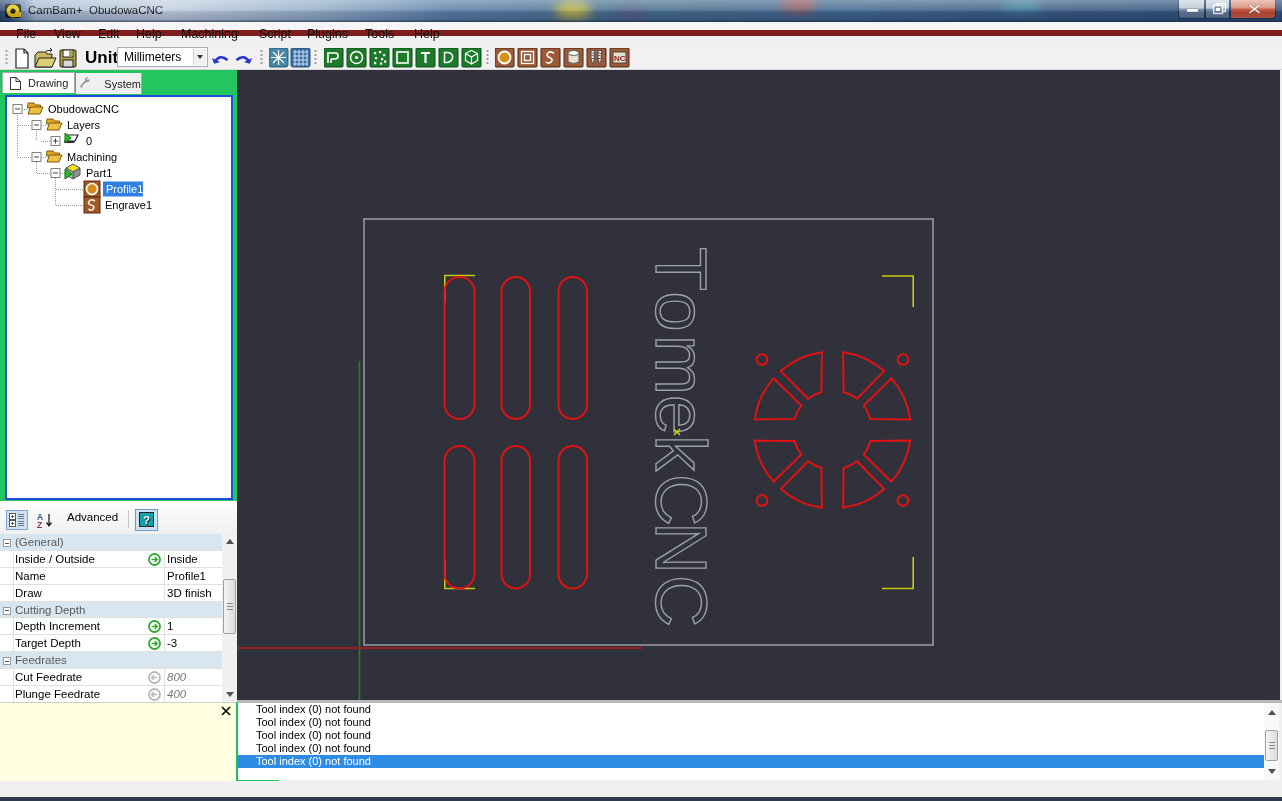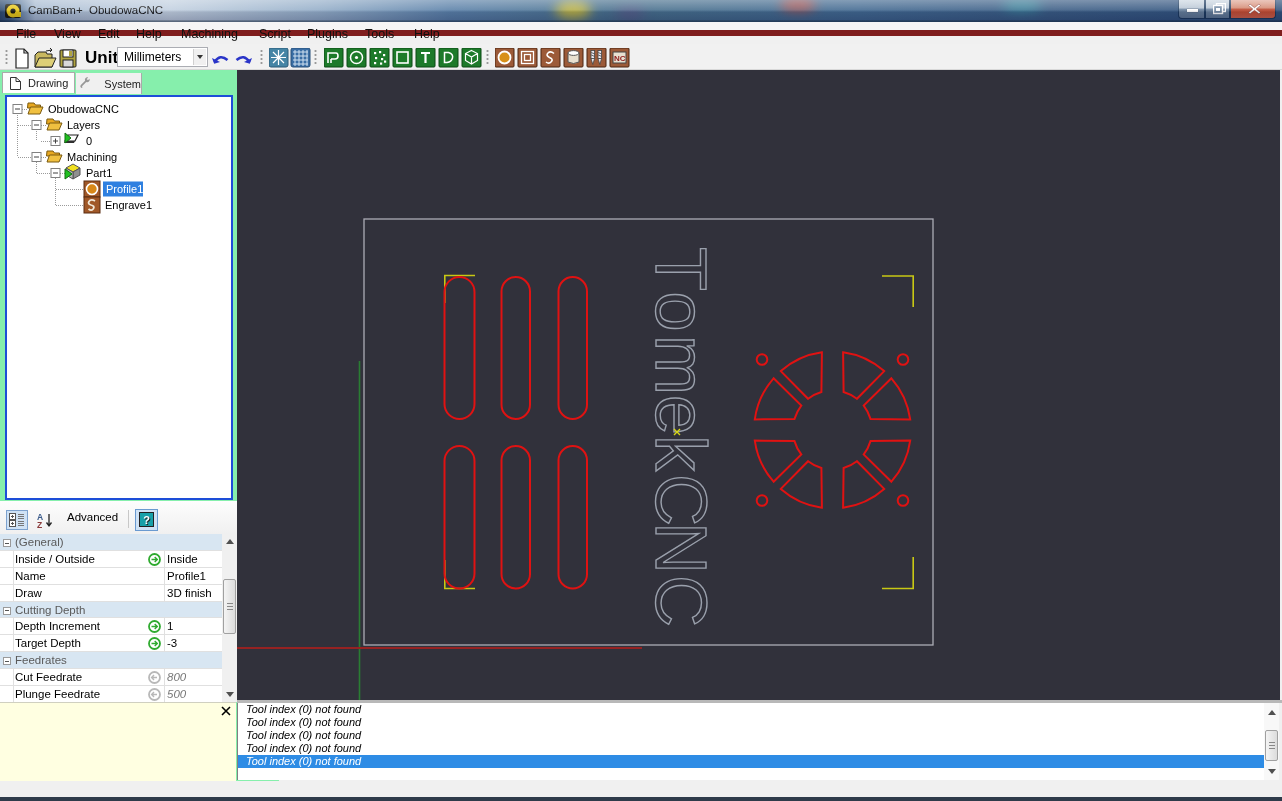--- a/index.html
+++ b/index.html
@@ -20,21 +20,21 @@
 .capbtn.close { border-radius:0 0 4px 0; background:linear-gradient(180deg,#e0a797 0%,#d2846c 45%,#b84027 50%,#d26248 100%); }
 
 #menubar { position:absolute; left:0; top:22px; width:1282px; height:14px; background:#f5f5f5; border-bottom:6px solid #7f1d1d; font-size:12.5px; color:#111; }
 #menubar span { position:absolute; top:5px; }
 
 #toolbar { position:absolute; left:0; top:44px; width:1282px; height:26px; background:#f1f1f1; border-bottom:1px solid #d8d8d8; }
 .grip { position:absolute; top:5px; width:3px; height:16px;
   background-image:radial-gradient(circle,#9a9a9a 1px,transparent 1.2px); background-size:3px 4px; }
 .tbico { position:absolute; top:48px; }
 
-#leftpanel { position:absolute; left:0; top:70px; width:279px; height:711px; background:#86efac; }
+#leftpanel { position:absolute; left:0; top:70px; width:279px; height:711px; background:#22c55e; }
 .tab { position:absolute; top:2px; height:21px; font-size:11px; color:#222; display:flex; align-items:center; }
 #treebox { position:absolute; left:5px; top:25px; width:228px; height:405px; background:#fff; border:2px solid #1d4ed8; }
 
 #proptb { position:absolute; left:0; top:431px; width:237px; height:33px; background:linear-gradient(180deg,#fdfdfd,#f0f0f0); font-size:11.5px; }
 
 #propgrid { position:absolute; left:0; top:464px; width:222px; height:168px; background:#fff; font-size:11.5px; overflow:hidden; }
 .prow { position:relative; width:222px; height:16.9px; border-bottom:1px solid #e0e0e0; }
 .pcat { background:#d8e6f2; color:#5a5a5a; }
 .pname { position:absolute; left:15px; top:2px; color:#000; }
 .pval { position:absolute; left:167px; top:2px; color:#000; }
@@ -49,21 +49,21 @@
   background:repeating-linear-gradient(180deg,#888 0 1px,transparent 1px 3px); }
 .arrowup:before { content:""; position:absolute; left:3.5px; top:5px; border:4px solid transparent; border-bottom:5px solid #505050; border-top:none; }
 .arrowdn:before { content:""; position:absolute; left:3.5px; top:6px; border:4px solid transparent; border-top:5px solid #505050; border-bottom:none; }
 
 #hintbox { position:absolute; left:0; top:632px; width:236px; height:79px; background:#ffffe1; border-top:1px solid #d0d0c0; }
 
 #canvas { position:absolute; left:237px; top:70px; width:1043px; height:630px; background:#31313b; }
 
 #splitter { position:absolute; left:237px; top:700px; width:1045px; height:3px; background:#b8b8b8; }
 #log { position:absolute; left:237px; top:703px; width:1042px; height:77px; background:#fff; border-left:1px solid #808080; font-size:11px; color:#000; }
-.logline { height:13px; line-height:13px; padding-left:8px;font-style:italic; }
+.logline { height:13px; line-height:13px; padding-left:18px; }
 .loghl { background:#2e8ce5; color:#fff; }
 
 #statusbar { position:absolute; left:0; top:780px; width:1282px; height:17px; background:#f0f0f0; border-top:1px solid #c8c8c8; font-size:12px; color:#000; }
 #bottomedge { position:absolute; left:0; top:797px; width:1282px; height:4px; background:#2e3b4a; }
 .vsep { position:absolute; top:2px; width:1px; height:13px; background:#c8c8c8; }
 </style>
 </head>
 <body>
 <div id="win">
 
@@ -419,21 +419,21 @@
           <div class="pval" style="font-style:italic;color:#777">800</div>
         </div>
         <div class="prow">
           <div class="pgut"></div>
           <div class="pname">Plunge Feedrate</div>
           <svg style="position:absolute;left:148px;top:2px" width="13" height="13" viewBox="0 0 13 13">
             <circle cx="6.5" cy="6.5" r="5.5" fill="#fff" stroke="#b8b8b8" stroke-width="1.8"></circle>
             <path d="M3.5,6.5 H9 M6,4 L3.6,6.5 L6,9" fill="none" stroke="#b8b8b8" stroke-width="1.4"></path>
           </svg>
           <div class="pline"></div>
-          <div class="pval" style="font-style:italic;color:#777">500</div>
+          <div class="pval" style="font-style:italic;color:#777">400</div>
         </div>
       </div>
 
     <div class="sb" style="left:222px;top:464px;width:15px;height:168px;">
       <div class="arrowup" style="position:absolute;left:0;top:0;width:15px;height:16px"></div>
       <div class="sbthumb" style="top:45px;height:55px"></div>
       <div class="arrowdn" style="position:absolute;left:0;bottom:0;width:15px;height:16px"></div>
     </div>
 
     <div id="hintbox">

